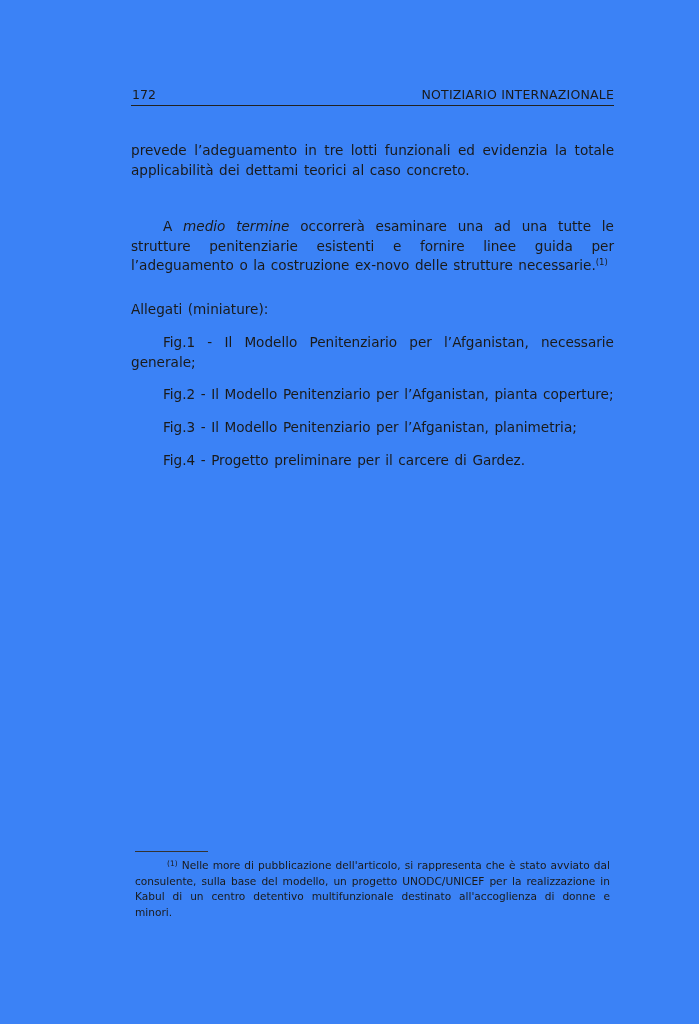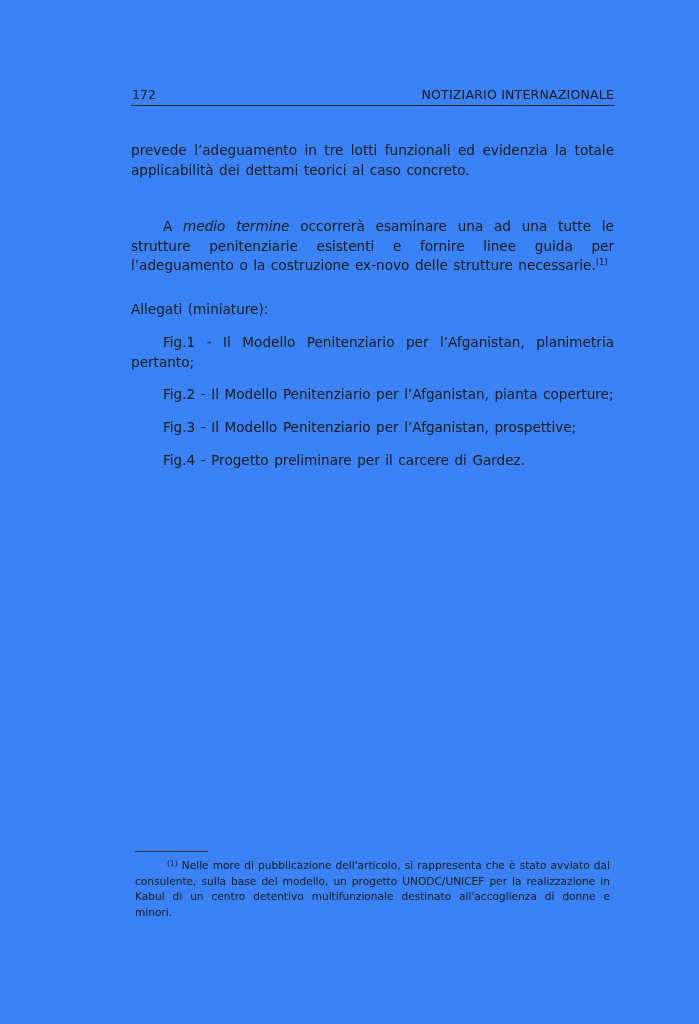--- a/index.html
+++ b/index.html
@@ -121,29 +121,29 @@
 
   <div class="body-text para3">
     <p class="indent lastline-left"><span>A </span><em>medio termine</em><span> occorrerà esaminare una ad una tutte le strutture penitenziarie esistenti e fornire linee guida per l’adeguamento o la costruzione ex-novo delle strutture necessarie.</span><sup>(1)</sup></p>
   </div>
 
   <div class="body-text allegati">
     <p>Allegati (miniature):</p>
   </div>
 
   <div class="body-text fig1">
-    <p class="indent lastline-left">Fig.1 - Il Modello Penitenziario per l’Afganistan, planimetria pertanto;</p>
+    <p class="indent lastline-left">Fig.1 - Il Modello Penitenziario per l’Afganistan, necessarie generale;</p>
   </div>
 
   <div class="body-text fig2">
     <p class="indent lastline-left">Fig.2 - Il Modello Penitenziario per l’Afganistan, pianta coperture;</p>
   </div>
 
   <div class="body-text fig3">
-    <p class="indent lastline-left">Fig.3 - Il Modello Penitenziario per l’Afganistan, prospettive;</p>
+    <p class="indent lastline-left">Fig.3 - Il Modello Penitenziario per l’Afganistan, planimetria;</p>
   </div>
 
   <div class="body-text fig4">
     <p class="indent lastline-left">Fig.4 - Progetto preliminare per il carcere di Gardez.</p>
   </div>
 
   <div class="footnote-rule"></div>
 
   <div class="footnote">
     <p class="fn-indent lastline-left"><span class="fn-marker">(1)</span><span> Nelle more di pubblicazione dell'articolo, si rappresenta che è stato avviato dal consulente, sulla base del modello, un progetto UNODC/UNICEF per la realizzazione in Kabul di un centro detentivo multifunzionale destinato all'accoglienza di donne e minori.</span></p>

